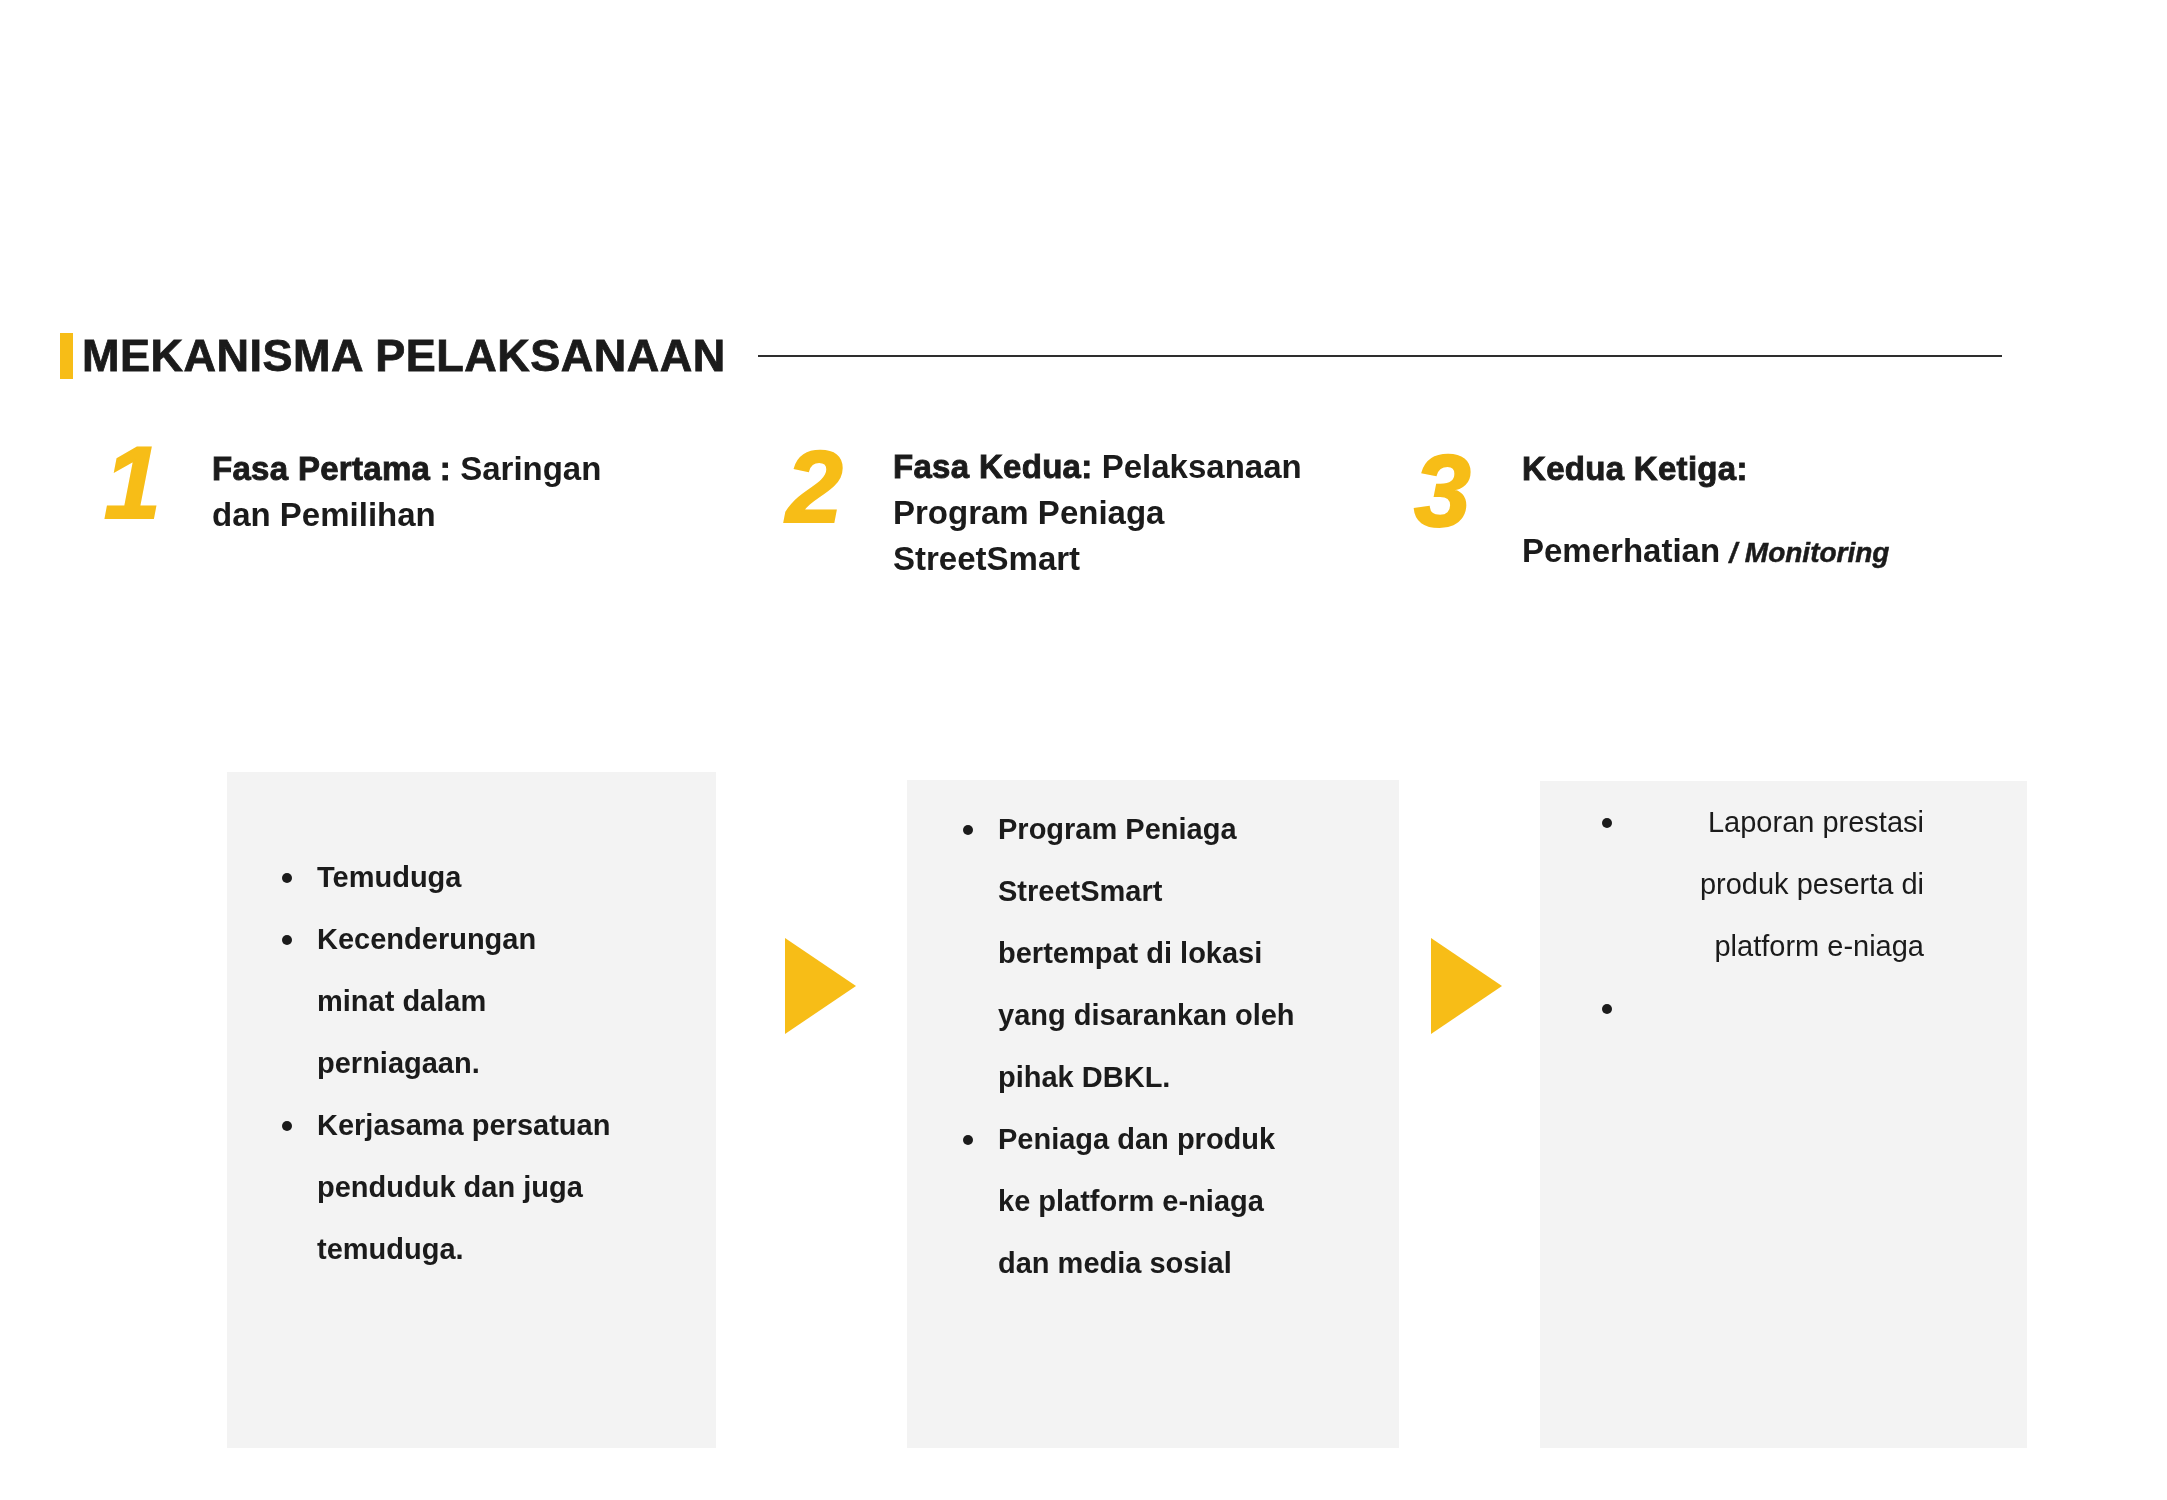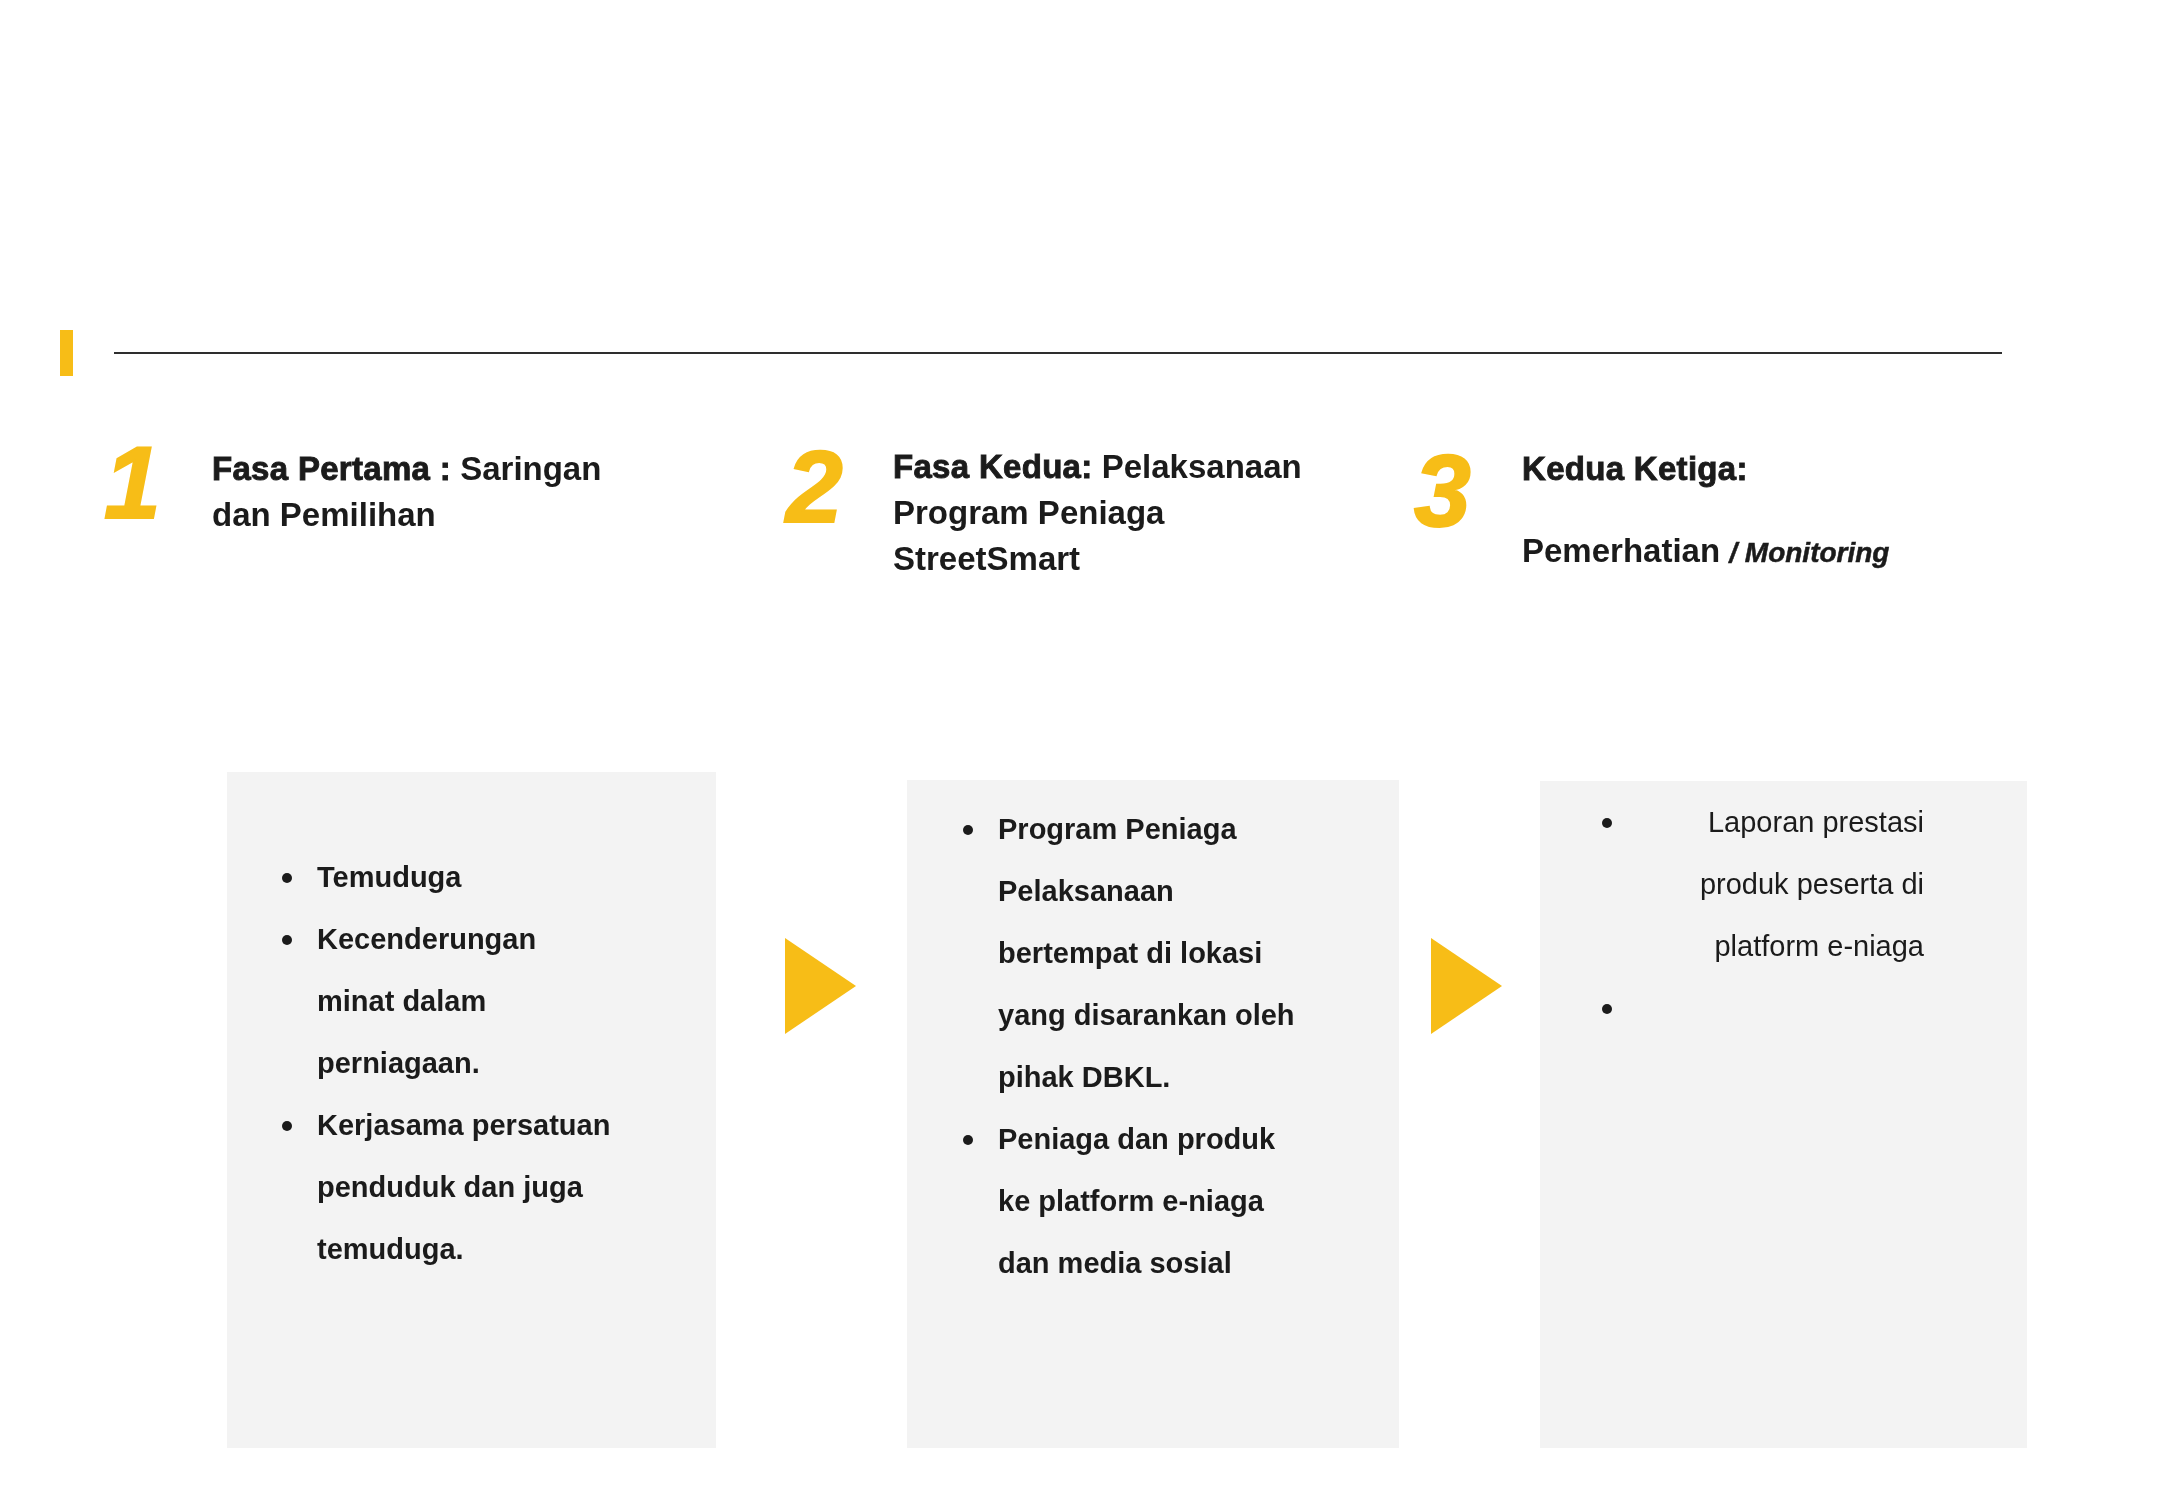--- a/index.html
+++ b/index.html
@@ -132,20 +132,21 @@
   .arrow-1 { left: 785px;  top: 938px; }
   .arrow-2 { left: 1431px; top: 938px; }
 </style>
 </head>
 <body>
 
 <div class="slide">
 
   <div class="title-row">
     <div class="title-accent-bar"></div>
+    <h1 class="page-title">MEKANISMA PELAKSANAAN</h1>
     <div class="title-rule"></div>
   </div>
 
   <div class="phase-num num-1">1</div>
   <div class="phase-num num-2">2</div>
   <div class="phase-num num-3">3</div>
 
   <div class="phase-label label-1">
     <span class="heavy">Fasa Pertama :</span>
     <span>Saringan dan Pemilihan</span>
@@ -182,21 +183,21 @@
       </li>
     </ul>
   </div>
 
   <div class="arrow-icon arrow-1"></div>
 
   <div class="box box-2">
     <ul>
       <li>
         <span class="dot"></span>
-        <span class="li-text">Program Peniaga Pelaksanaan bertempat di lokasi yang disarankan oleh pihak DBKL.</span>
+        <span class="li-text">Program Peniaga StreetSmart bertempat di lokasi yang disarankan oleh pihak DBKL.</span>
       </li>
       <li>
         <span class="dot"></span>
         <span class="li-text">Peniaga dan produk ke platform e-niaga dan media sosial</span>
       </li>
     </ul>
   </div>
 
   <div class="arrow-icon arrow-2"></div>
 

